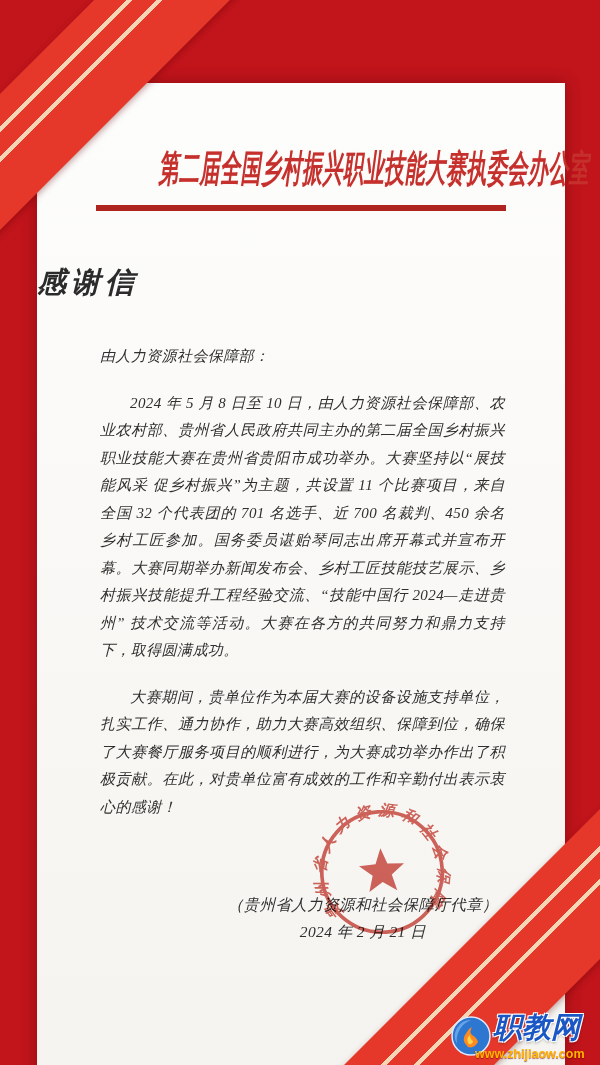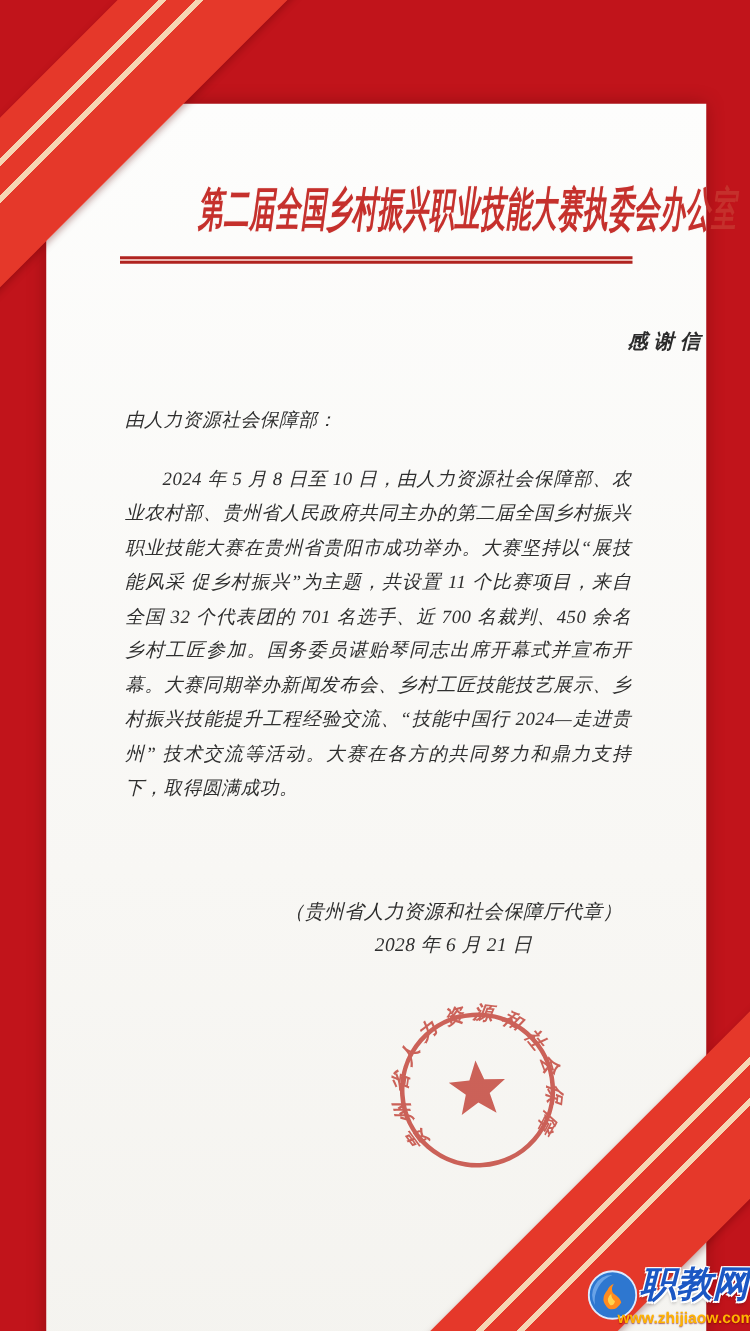--- a/index.html
+++ b/index.html
@@ -65,22 +65,22 @@
     height: 6px;
     margin: 14px auto 0 auto;
     background: linear-gradient(to bottom,
       #b02420 0%, #b02420 42%,
       #eab5ae 42%, #eab5ae 58%,
       #b02420 58%, #b02420 100%);
   }
 
   .letter-title {
     margin-top: 52px;
-    text-align: right;
-    font-size: 16px;
+    text-align: left;
+    font-size: 29px;
     font-weight: bold;
     letter-spacing: 5px;
     color: #2b2b2b;
   }
 
   .letter-body {
     margin-top: 40px;
     padding: 0 60px 0 63px;
     font-size: 15px;
     line-height: 27.5px;
@@ -116,21 +116,21 @@
     font-family: "Liberation Serif", "DejaVu Serif", serif;
     font-size: 17px;
     font-weight: bold;
     letter-spacing: 7px;
     fill: #cb4a40;
   }
 
   
   .watermark {
     position: absolute;
-    left: 466px; top: 1006px;
+    left: 447px; top: 1006px;
     width: 134px; height: 59px;
     z-index: 5;
   }
   .wm-logo { position: absolute; left: 4px; top: 10px; width: 40px; height: 40px; }
   .wm-name {
     position: absolute;
     left: 46px; top: 2px;
     font-size: 29px;
     font-weight: bold;
     font-style: italic;
@@ -162,24 +162,25 @@
 
     <div class="letterhead">第二届全国乡村振兴职业技能大赛执委会办公室</div>
 
     <div class="head-rule"></div>
 
     <div class="letter-title">感谢信</div>
 
     <div class="letter-body">
       <p class="salutation">由人力资源社会保障部：</p>
       <p class="para">2024 年 5 月 8 日至 10 日，由人力资源社会保障部、农业农村部、贵州省人民政府共同主办的第二届全国乡村振兴职业技能大赛在贵州省贵阳市成功举办。大赛坚持以“展技能风采 促乡村振兴”为主题，共设置 11 个比赛项目，来自全国 32 个代表团的 701 名选手、近 700 名裁判、450 余名乡村工匠参加。国务委员谌贻琴同志出席开幕式并宣布开幕。大赛同期举办新闻发布会、乡村工匠技能技艺展示、乡村振兴技能提升工程经验交流、“技能中国行 2024—走进贵州” 技术交流等活动。大赛在各方的共同努力和鼎力支持下，取得圆满成功。</p>
+      <p class="para">大赛期间，贵单位作为本届大赛的设备设施支持单位，扎实工作、通力协作，助力大赛高效组织、保障到位，确保了大赛餐厅服务项目的顺利进行，为大赛成功举办作出了积极贡献。在此，对贵单位富有成效的工作和辛勤付出表示衷心的感谢！</p>
 
       <div class="sig-block">
         <div class="sig-line">（贵州省人力资源和社会保障厅代章）</div>
-        <div class="date-line">2028 年 6 月 21 日</div>
+        <div class="date-line">2024 年 2 月 21 日</div>
       </div>
     </div>
 
     <svg class="stamp" viewBox="0 0 160 160" xmlns="http://www.w3.org/2000/svg">
       <circle cx="80" cy="80" r="66" fill="none" stroke="#cb4a40" stroke-width="4"></circle>
       <polygon points="80,54 86.5,71.1 104.7,72 90.5,83.4 95.3,101 80,91 64.7,101 69.5,83.4 55.3,72 73.5,71.1" fill="#cb4a40"></polygon>
       <path id="sealArc" d="M 36.2 123.8 A 62 62 0 1 1 123.8 123.8" fill="none"></path>
       <text class="stamp-arc-text">
         <textPath href="#sealArc" startOffset="2">贵州省人力资源和社会保障厅</textPath>
       </text>

